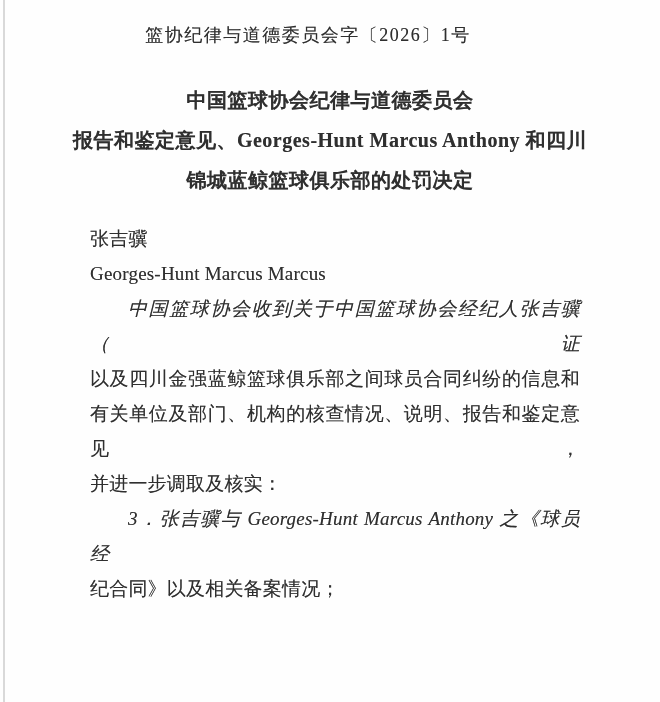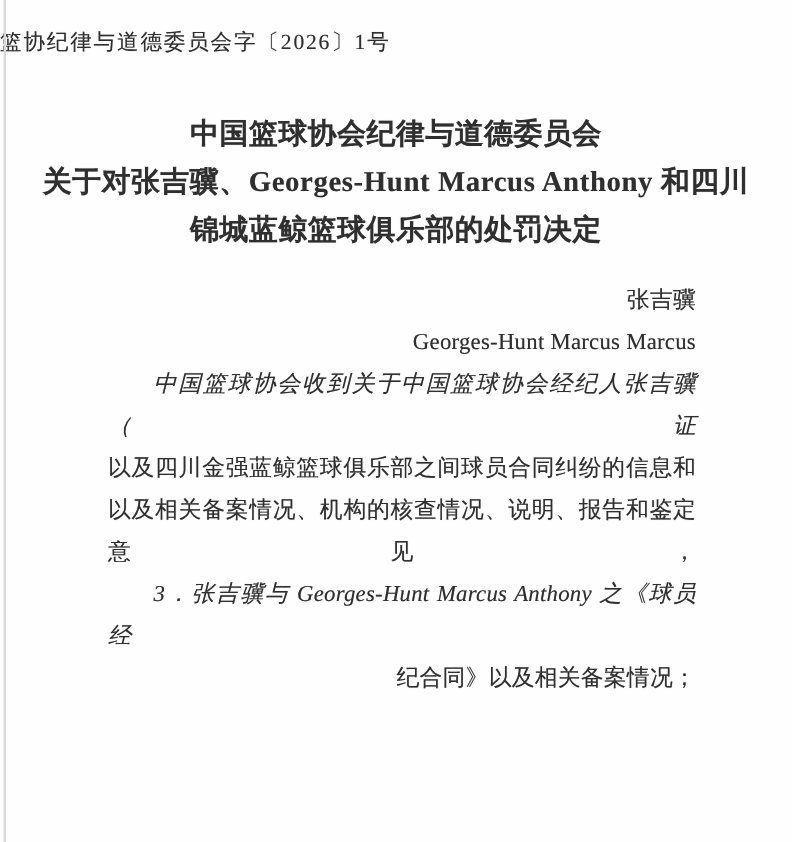--- a/index.html
+++ b/index.html
@@ -27,66 +27,67 @@
     position: absolute;
     left: 3px;
     top: 0;
     width: 2px;
     height: 702px;
     background: var(--edge);
   }
   .doc-number {
     padding-top: 23px;
     padding-right: 44px;
-    text-align: left;
+    text-align: center;
     font-size: 18px;
     line-height: 25px;
     letter-spacing: 1.5px;
   }
   .title-block {
-    margin-top: 44px;
+    margin-top: 32px;
     text-align: center;
     font-weight: bold;
-    font-size: 24px;
+    font-size: 20px;
     line-height: 40px;
     letter-spacing: 0.5px;
   }
   .doc-body {
     margin: 21px 80px 0 90px;
     font-size: 19px;
     line-height: 35px;
     letter-spacing: 0.2px;
   }
-  .line { text-align: right; white-space: nowrap; }
+  .line { text-align: left; white-space: nowrap; }
   .j {
     white-space: normal;
     text-align: justify;
     text-align-last: justify;
   }
   .ind { text-indent: 2em; font-style: italic; }
 </style>
 </head>
 <body>
 
 <div class="page">
   <div class="scan-edge"></div>
 
   <div class="doc-number">篮协纪律与道德委员会字〔2026〕1号</div>
 
   <div class="title-block">
     <div class="t-line">中国篮球协会纪律与道德委员会</div>
-    <div class="t-line">关于对张吉骥、Georges-Hunt Marcus Anthony 和四川</div>
+    <div class="t-line">报告和鉴定意见、Georges-Hunt Marcus Anthony 和四川</div>
     <div class="t-line">锦城蓝鲸篮球俱乐部的处罚决定</div>
   </div>
 
   <div class="doc-body">
     <div class="line">张吉骥</div>
     <div class="line">Georges-Hunt Marcus Marcus</div>
 
     <div class="line j ind">中国篮球协会收到关于中国篮球协会经纪人张吉骥（证</div>
     <div class="line j">以及四川金强蓝鲸篮球俱乐部之间球员合同纠纷的信息和</div>
-    <div class="line j">以及相关备案情况、机构的核查情况、说明、报告和鉴定意见，</div>
+    <div class="line j">有关单位及部门、机构的核查情况、说明、报告和鉴定意见，</div>
+    <div class="line">并进一步调取及核实：</div>
 
     <div class="line j ind">3．张吉骥与 Georges-Hunt Marcus Anthony 之《球员经</div>
     <div class="line">纪合同》以及相关备案情况；</div>
 
   </div>
 </div>
 
 </body></html>

